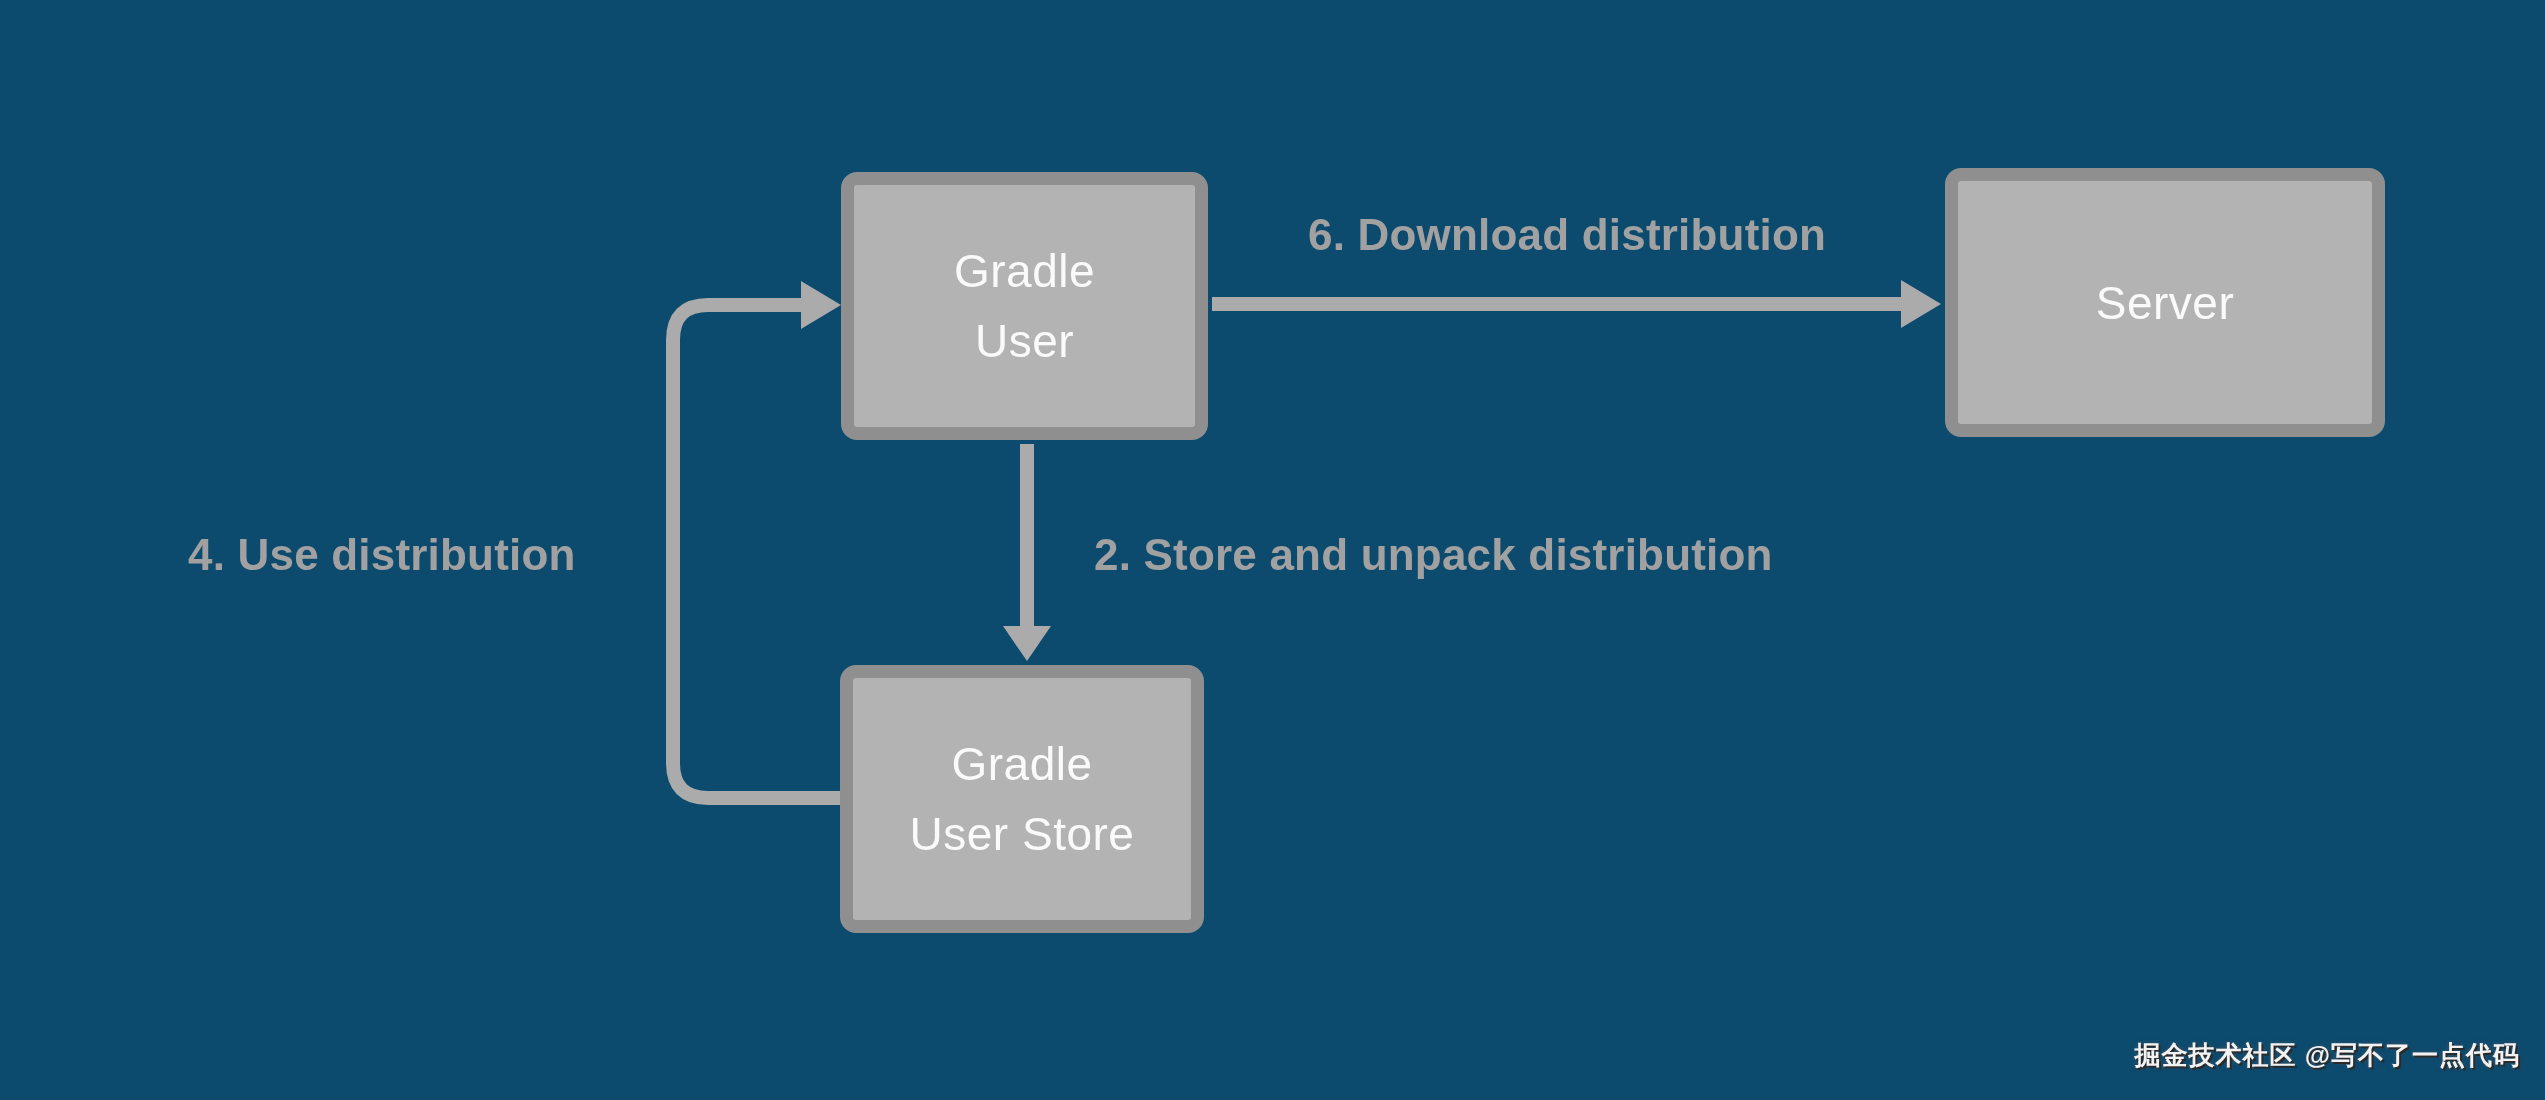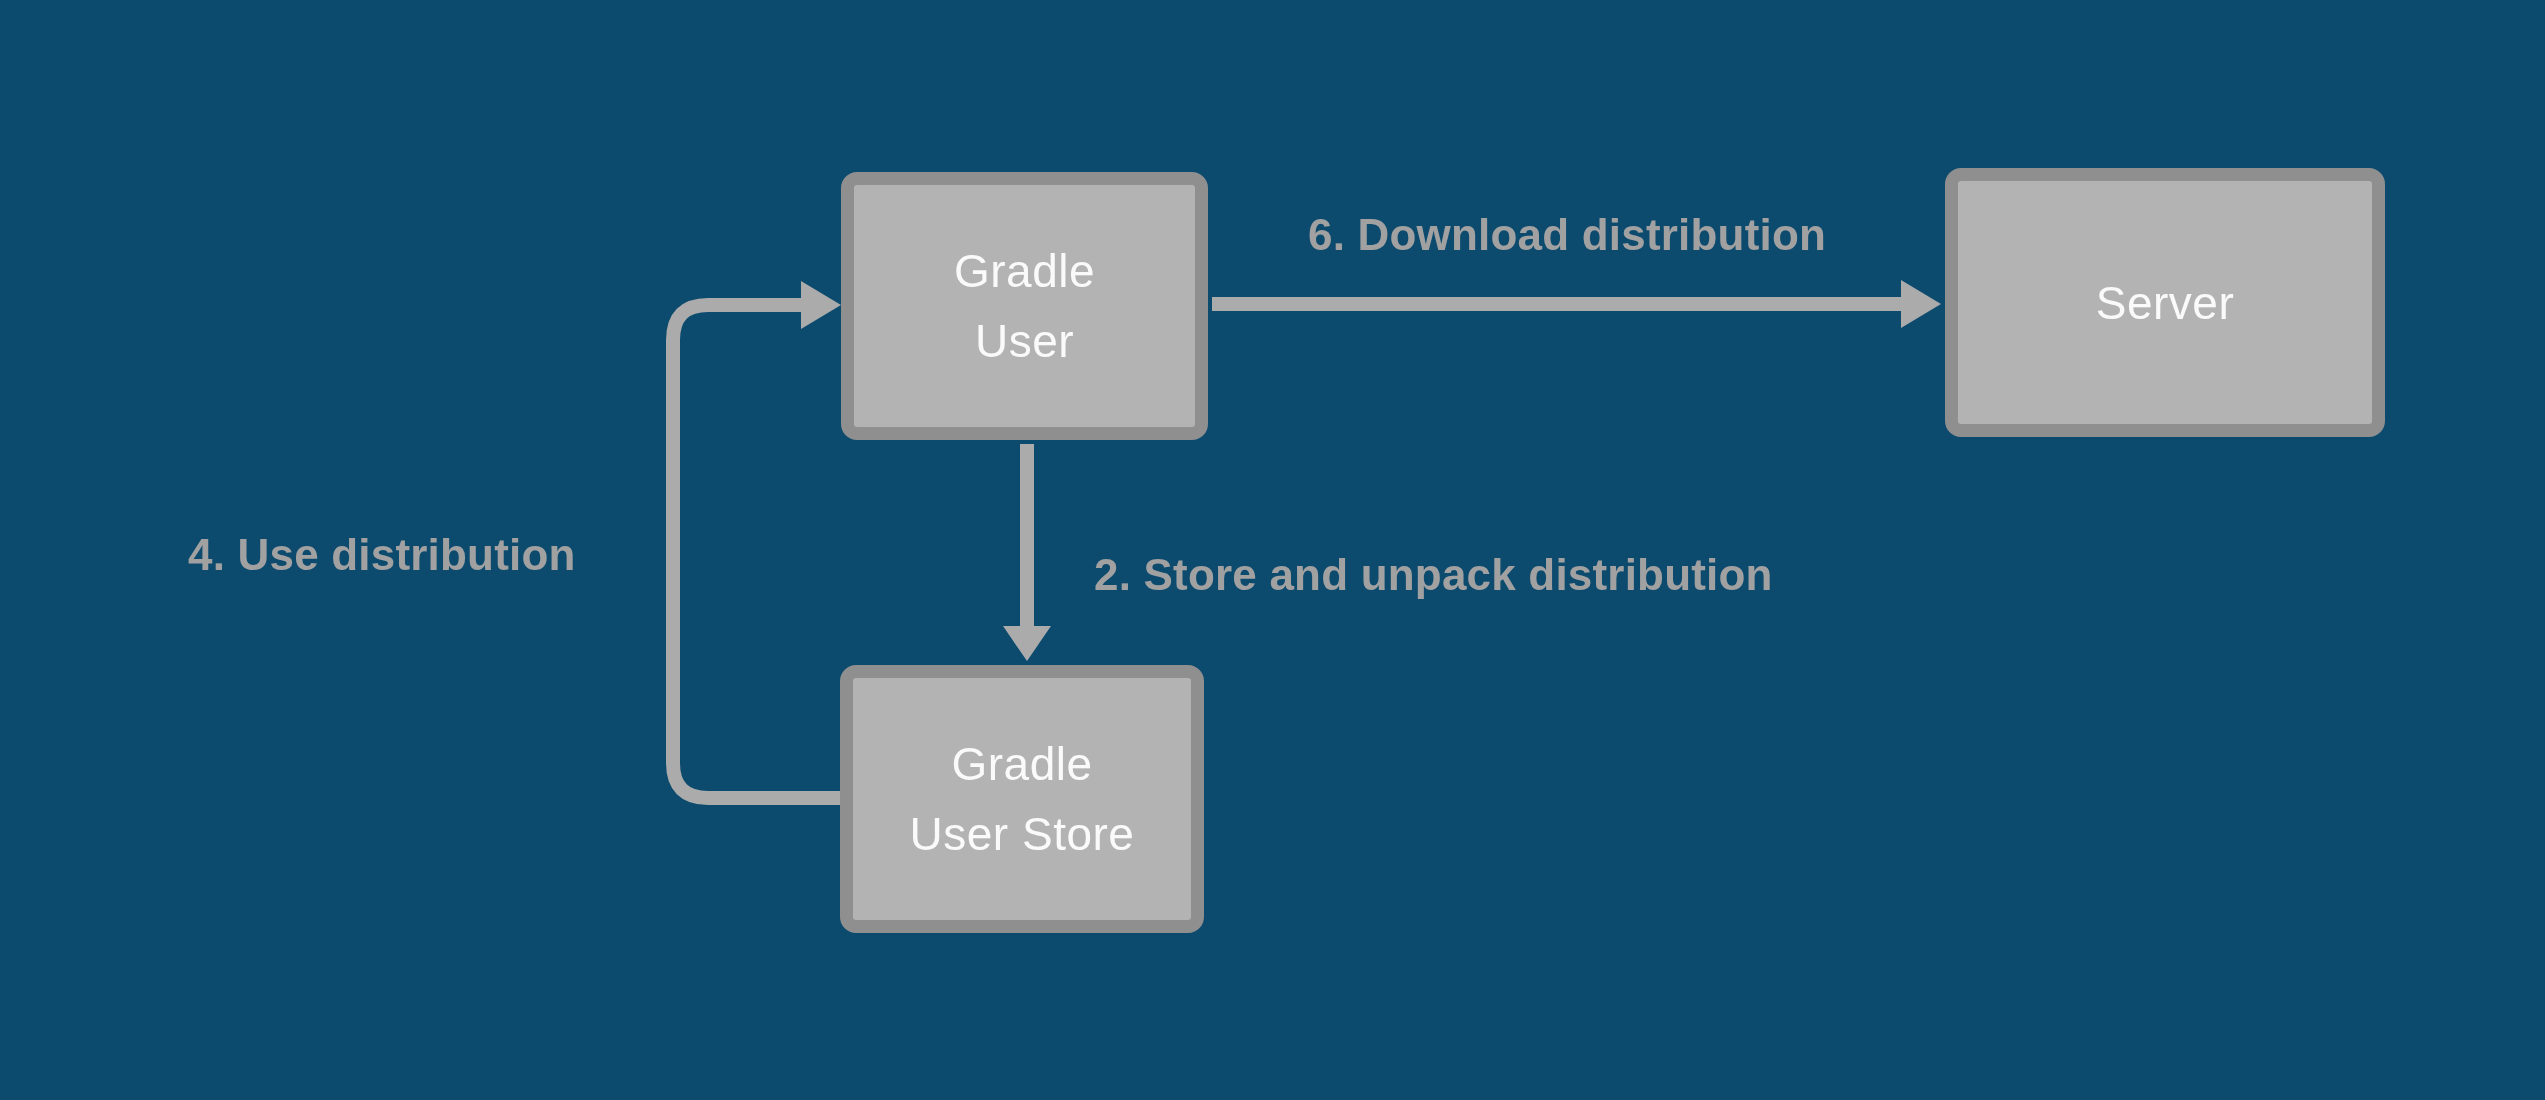--- a/index.html
+++ b/index.html
@@ -46,21 +46,21 @@
   .edge-label {
     position: absolute;
     color: #a1a1a1;
     font-size: 44px;
     font-weight: bold;
     line-height: 46px;
     white-space: nowrap;
     letter-spacing: 0.2px;
   }
   .edge-label-download { left: 1308px; top: 212px; }
-  .edge-label-store    { left: 1094px; top: 532px; margin-top: 20px; }
+  .edge-label-store    { left: 1094px; top: 532px; }
   .edge-label-use      { left: 188px;  top: 532px; }
   .watermark {
     position: absolute;
     right: 25px;
     top: 1038px;
     color: #f2f2f2;
     font-size: 26px;
     font-weight: bold;
     letter-spacing: 1px;
     white-space: nowrap;
@@ -104,14 +104,15 @@
     <span>Gradle</span>
     <span>User Store</span>
   </div>
 
   <div class="edge-label edge-label-download">6. Download distribution</div>
 
   <div class="edge-label edge-label-store">2. Store and unpack distribution</div>
 
   <div class="edge-label edge-label-use">4. Use distribution</div>
 
+  <div class="watermark">掘金技术社区 @写不了一点代码</div>
 
 </div>
 
 </body></html>

